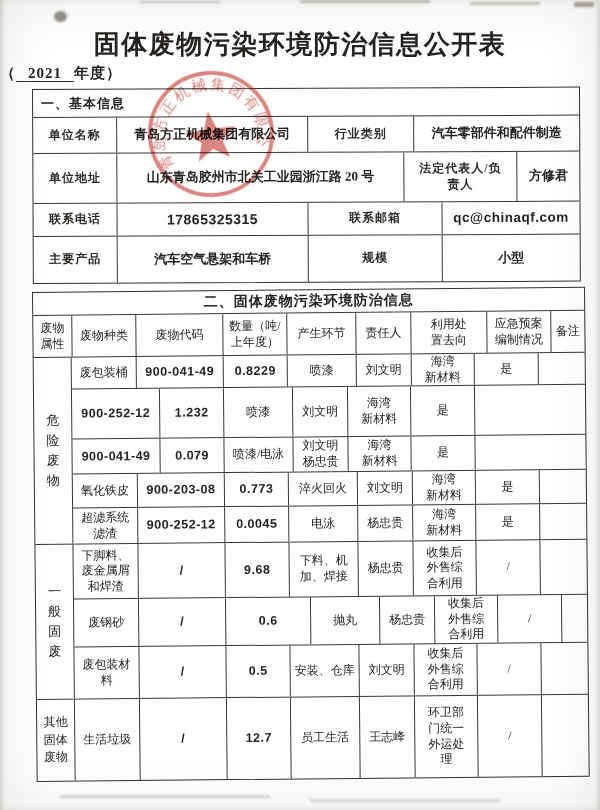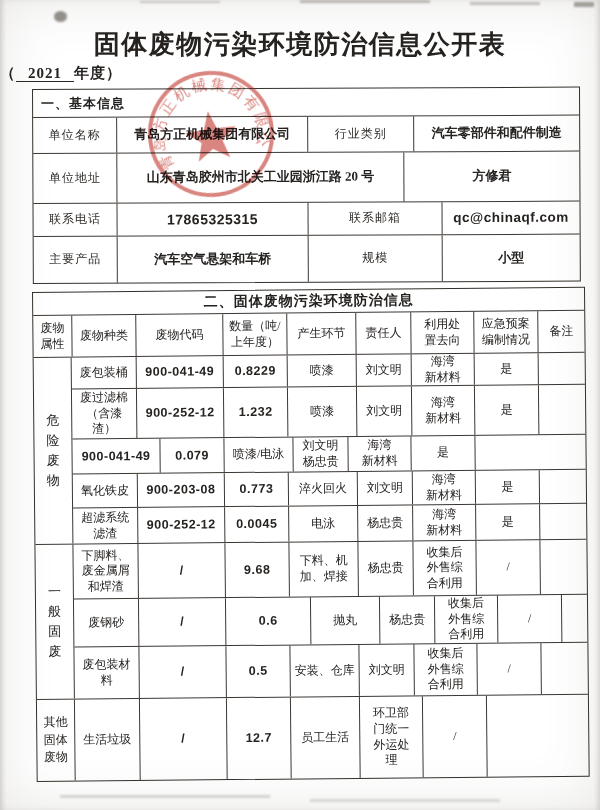--- a/index.html
+++ b/index.html
@@ -21,21 +21,21 @@
   .t2{left:32px;top:292px;width:553px;transform:rotate(-0.55deg);transform-origin:0 0;}
   .row{display:flex;box-sizing:border-box;}
   .row+.row, .band, .thead{border-top:1px solid #3c3733;}
   .cell{box-sizing:border-box;display:flex;align-items:center;justify-content:center;
     text-align:center;white-space:pre-line;line-height:1.3;font-size:12px;padding:1px 3px;}
   .cell+.cell{border-left:1px solid #3c3733;}
   .sect{display:flex;align-items:center;box-sizing:border-box;
     font-size:13px;font-weight:700;letter-spacing:1px;}
   .sect.left{padding-left:8px;}
   .sect.center{justify-content:center;}
-  .lbl{font-weight:400;letter-spacing:1px;color:#2e2a27;}
+  .lbl{font-weight:700;letter-spacing:1px;color:#2e2a27;}
   .val{font-weight:600;font-size:13px;}
   .num{font-family:"Liberation Sans","DejaVu Sans",sans-serif;font-weight:600;font-size:12.5px;letter-spacing:.5px;}
   .band{display:flex;}
   .attr{width:38px;box-sizing:border-box;border-right:1px solid #3c3733;
     display:flex;align-items:center;justify-content:center;text-align:center;
     white-space:pre-line;font-size:13px;line-height:1.55;font-weight:500;}
   .bandrows{flex:1;display:flex;flex-direction:column;}
   .bandrows .row>.cell:first-child{border-left:none;}
   .hcell{font-weight:500;}
   .grow{flex:1;width:auto !important;}
@@ -66,20 +66,22 @@
     <div class="row sect left" style="height:27px">一、基本信息</div>
     <div class="row" style="height:36px">
       <div class="cell lbl" style="width:83px">单位名称</div>
       <div class="cell val" style="width:191px">青岛方正机械集团有限公司</div>
       <div class="cell lbl" style="width:106px">行业类别</div>
       <div class="cell val grow">汽车零部件和配件制造</div>
     </div>
     <div class="row" style="height:50px">
       <div class="cell lbl" style="width:83px">单位地址</div>
       <div class="cell val" style="width:287px">山东青岛胶州市北关工业园浙江路 20 号</div>
+      <div class="cell lbl" style="width:113px">法定代表人/负
+责人</div>
       <div class="cell val grow">方修君</div>
     </div>
     <div class="row" style="height:33px">
       <div class="cell lbl" style="width:83px">联系电话</div>
       <div class="cell val num" style="width:191px;font-size:14px">17865325315</div>
       <div class="cell lbl" style="width:134px">联系邮箱</div>
       <div class="cell val num grow" style="font-size:13.5px">qc@chinaqf.com</div>
     </div>
     <div class="row" style="height:47px">
       <div class="cell lbl" style="width:83px">主要产品</div>
@@ -93,21 +95,21 @@
     <div class="row sect center" style="height:22px;font-size:14px">二、固体废物污染环境防治信息</div>
     <div class="row thead" style="height:42px">
       <div class="cell hcell" style="width:38px">废物
 属性</div>
       <div class="cell hcell" style="width:64px">废物种类</div>
       <div class="cell hcell" style="width:87px">废物代码</div>
       <div class="cell hcell" style="width:64px">数量（吨/
 上年度）</div>
       <div class="cell hcell" style="width:69px">产生环节</div>
       <div class="cell hcell" style="width:55px">责任人</div>
-      <div class="cell hcell" style="width:63px">利用处
+      <div class="cell hcell" style="width:76px">利用处
 置去向</div>
       <div class="cell hcell" style="width:64px">应急预案
 编制情况</div>
       <div class="cell hcell grow">备注</div>
     </div>
 
     <div class="band">
       <div class="attr">危
 险
 废
@@ -118,23 +120,20 @@
           <div class="cell num" style="width:87px">900-041-49</div>
           <div class="cell num" style="width:64px">0.8229</div>
           <div class="cell" style="width:69px">喷漆</div>
           <div class="cell" style="width:55px">刘文明</div>
           <div class="cell" style="width:63px">海湾
 新材料</div>
           <div class="cell" style="width:64px">是</div>
           <div class="cell grow"></div>
         </div>
         <div class="row" style="height:50px">
-          <div class="cell" style="width:64px">废过滤棉
-（含漆
-渣）</div>
           <div class="cell num" style="width:87px">900-252-12</div>
           <div class="cell num" style="width:64px">1.232</div>
           <div class="cell" style="width:69px">喷漆</div>
           <div class="cell" style="width:55px">刘文明</div>
           <div class="cell" style="width:63px">海湾
 新材料</div>
           <div class="cell" style="width:64px">是</div>
           <div class="cell grow"></div>
         </div>
         <div class="row" style="height:35px">
@@ -226,20 +225,21 @@
     <div class="band">
       <div class="attr" style="font-size:12px;line-height:1.45">其他
 固体
 废物</div>
       <div class="bandrows">
         <div class="row" style="height:81px">
           <div class="cell" style="width:64px">生活垃圾</div>
           <div class="cell num" style="width:87px">/</div>
           <div class="cell num" style="width:64px">12.7</div>
           <div class="cell" style="width:69px">员工生活</div>
+          <div class="cell" style="width:55px">王志峰</div>
           <div class="cell" style="width:63px">环卫部
 门统一
 外运处
 理</div>
           <div class="cell" style="width:64px">/</div>
           <div class="cell grow"></div>
         </div>
       </div>
     </div>
   </div>

